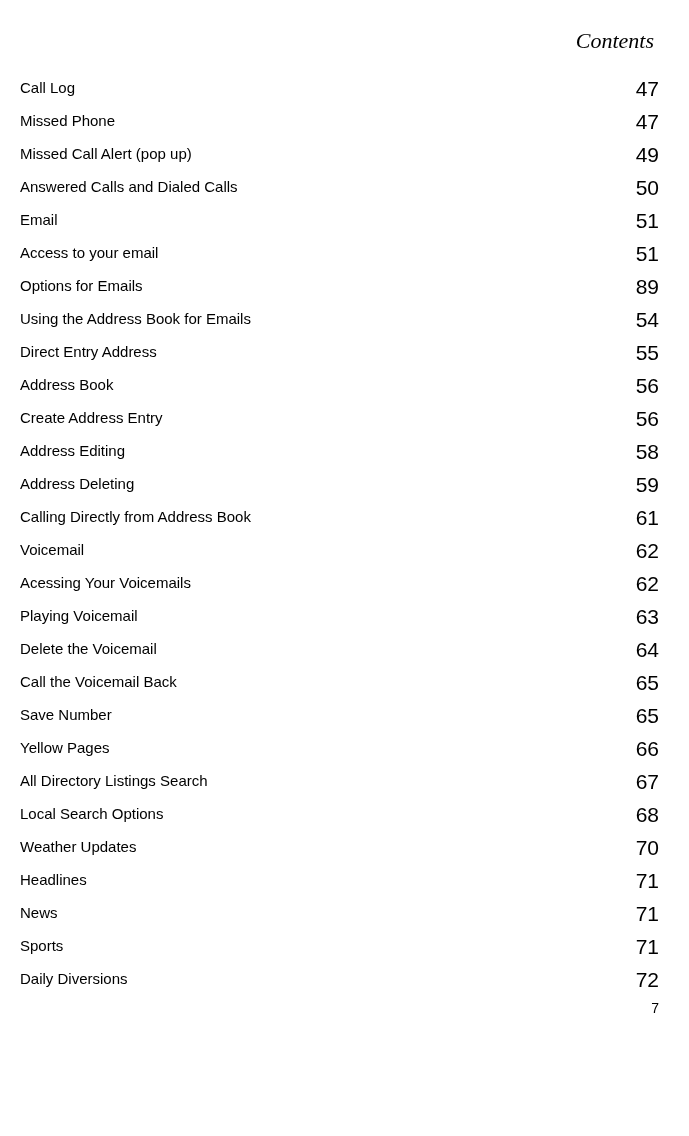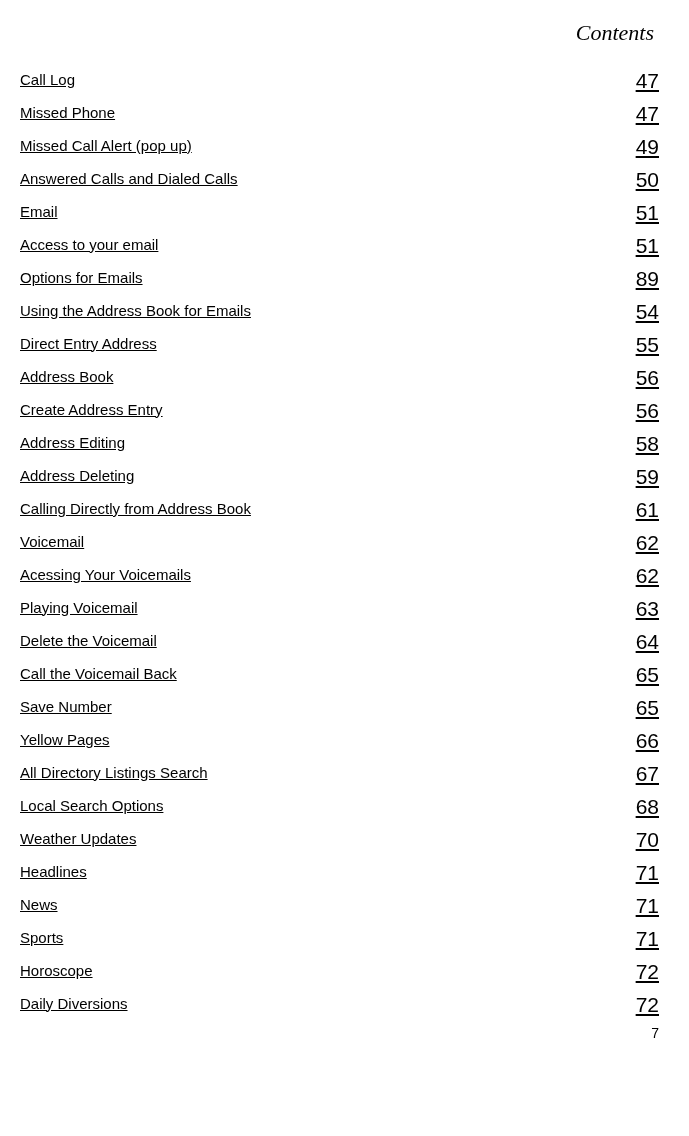--- a/index.html
+++ b/index.html
@@ -14,36 +14,36 @@
       background: #ffffff;
       font-family: Arial, Helvetica, sans-serif;
       font-size: 15px;
       color: #000000;
       position: relative;
     }
 
     .page-container {
       padding: 20px 30px 40px 20px;
       position: relative;
+      margin-top: 8px;
     }
 
     .contents-title {
       text-align: right;
       font-family: Georgia, 'Times New Roman', serif;
       font-style: italic;
       font-size: 22px;
       color: #000;
       margin-bottom: 18px;
       padding-right: 5px;
     }
 
     .toc-table {
       width: 100%;
       border-collapse: collapse;
-      text-decoration: underline;
     }
 
     .toc-table tr td {
       padding: 4.5px 0;
       vertical-align: top;
     }
 
     .toc-table tr td.toc-label {
       width: 90%;
       padding-right: 10px;
@@ -176,24 +176,20 @@
         </tr>
         <tr>
           <td class="toc-label">News</td>
           <td class="toc-page">71</td>
         </tr>
         <tr>
           <td class="toc-label">Sports</td>
           <td class="toc-page">71</td>
         </tr>
         <tr>
-          <td class="toc-label">Horoscope</td>
-          <td class="toc-page">72</td>
-        </tr>
-        <tr>
           <td class="toc-label">Daily Diversions</td>
           <td class="toc-page">72</td>
         </tr>
       </tbody>
   </table>
 
   <div class="page-number">7</div>
 </div>
 
 </body></html>

